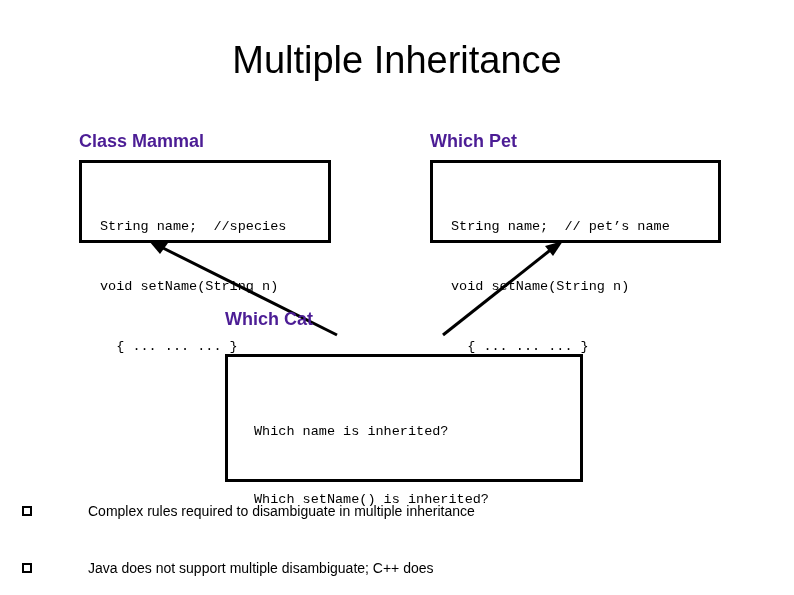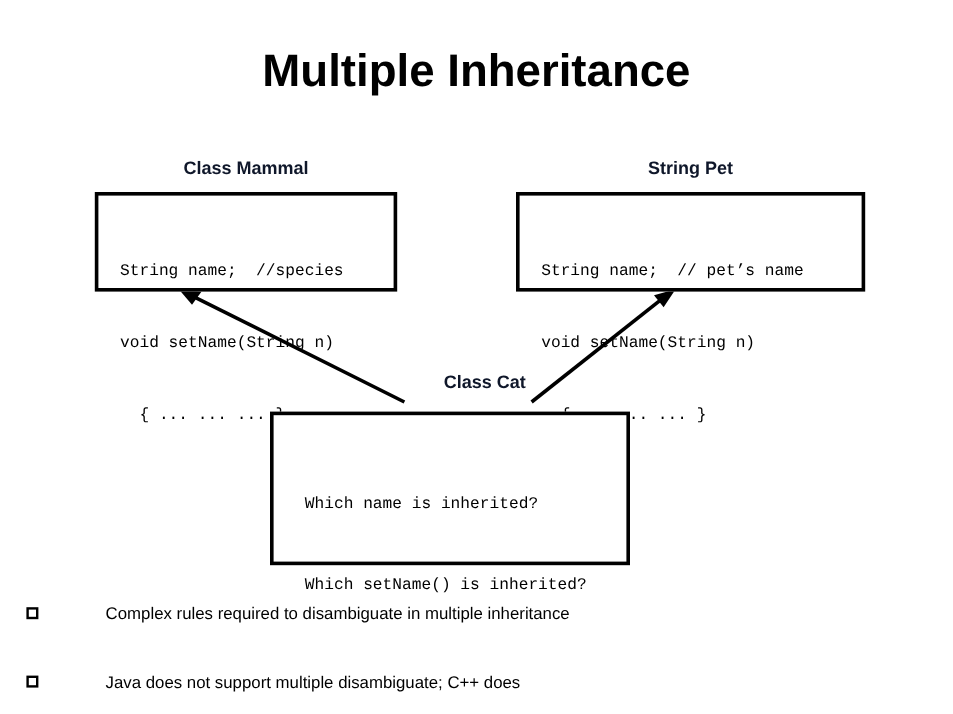--- a/index.html
+++ b/index.html
@@ -25,37 +25,37 @@
 
   
   .slide-title {
     position: absolute;
     left: 0;
     top: 38px;
     width: 794px;
     text-align: center;
     font-family: "Liberation Sans", sans-serif;
     font-size: 38px;
-    font-weight: 700;
+    font-weight: 400;
     line-height: 44px;
     letter-spacing: 0px;
     color: #000000;
     white-space: nowrap;
   }
 
   
   .class-caption {
     position: absolute;
     font-family: "Liberation Sans", sans-serif;
-    font-size: 15px;
+    font-size: 18px;
     font-weight: 700;
     line-height: 18px;
-    color: #0f172a;
+    color: #4c1d95;
     white-space: nowrap;
-    text-align: center;
+    text-align: left;
   }
   #caption-mammal { left: 79px;  top: 132px; width: 252px; }
   #caption-pet    { left: 430px; top: 132px; width: 291px; }
   #caption-cat    { left: 225px; top: 310px; width: 358px; }
 
   
   .class-box {
     position: absolute;
     border: 3px solid #000000;
     background: #ffffff;
@@ -70,22 +70,22 @@
     left: 79px; top: 160px;
     width: 252px; height: 83px;
     padding: 14px 0 17px 18px;
   }
   #box-pet {
     left: 430px; top: 160px;
     width: 291px; height: 83px;
     padding: 14px 0 0 18px;
   }
   #box-cat {
-    left: 225px; top: 343px;
-    width: 300px; height: 128px;
+    left: 225px; top: 354px;
+    width: 358px; height: 128px;
     padding: 0;
   }
   #box-cat .code-line {
     text-align: left;
     padding-left: 26px;
   }
   #box-cat .code-line.first { margin-top: 25px; }
   #box-cat .code-line.second { margin-top: 8px; }
 
   .code-line { white-space: pre; }
@@ -149,28 +149,28 @@
     </g>
   </svg>
 
   <div class="class-caption" id="caption-mammal">Class Mammal</div>
   <div class="class-box" id="box-mammal">
     <div class="code-line">String name;  //species</div>
     <div class="code-line">void setName(String n)</div>
     <div class="code-line">  { ... ... ... }</div>
   </div>
 
-  <div class="class-caption" id="caption-pet">String Pet</div>
+  <div class="class-caption" id="caption-pet">Which Pet</div>
   <div class="class-box" id="box-pet">
     <div class="code-line">String name;  // pet’s name</div>
     <div class="code-line">void setName(String n)</div>
     <div class="code-line">  { ... ... ... }</div>
   </div>
 
-  <div class="class-caption" id="caption-cat">Class Cat</div>
+  <div class="class-caption" id="caption-cat">Which Cat</div>
   <div class="class-box" id="box-cat">
     <div class="code-line first">Which name is inherited?</div>
     <div class="code-line second">Which setName() is inherited?</div>
   </div>
 
   <div class="bullet-row" id="bullet-row-0">
     <span class="bullet-marker"></span>
     <span class="bullet-text">Complex rules required to disambiguate in multiple inheritance</span>
   </div>
   <div class="bullet-row" id="bullet-row-1">

